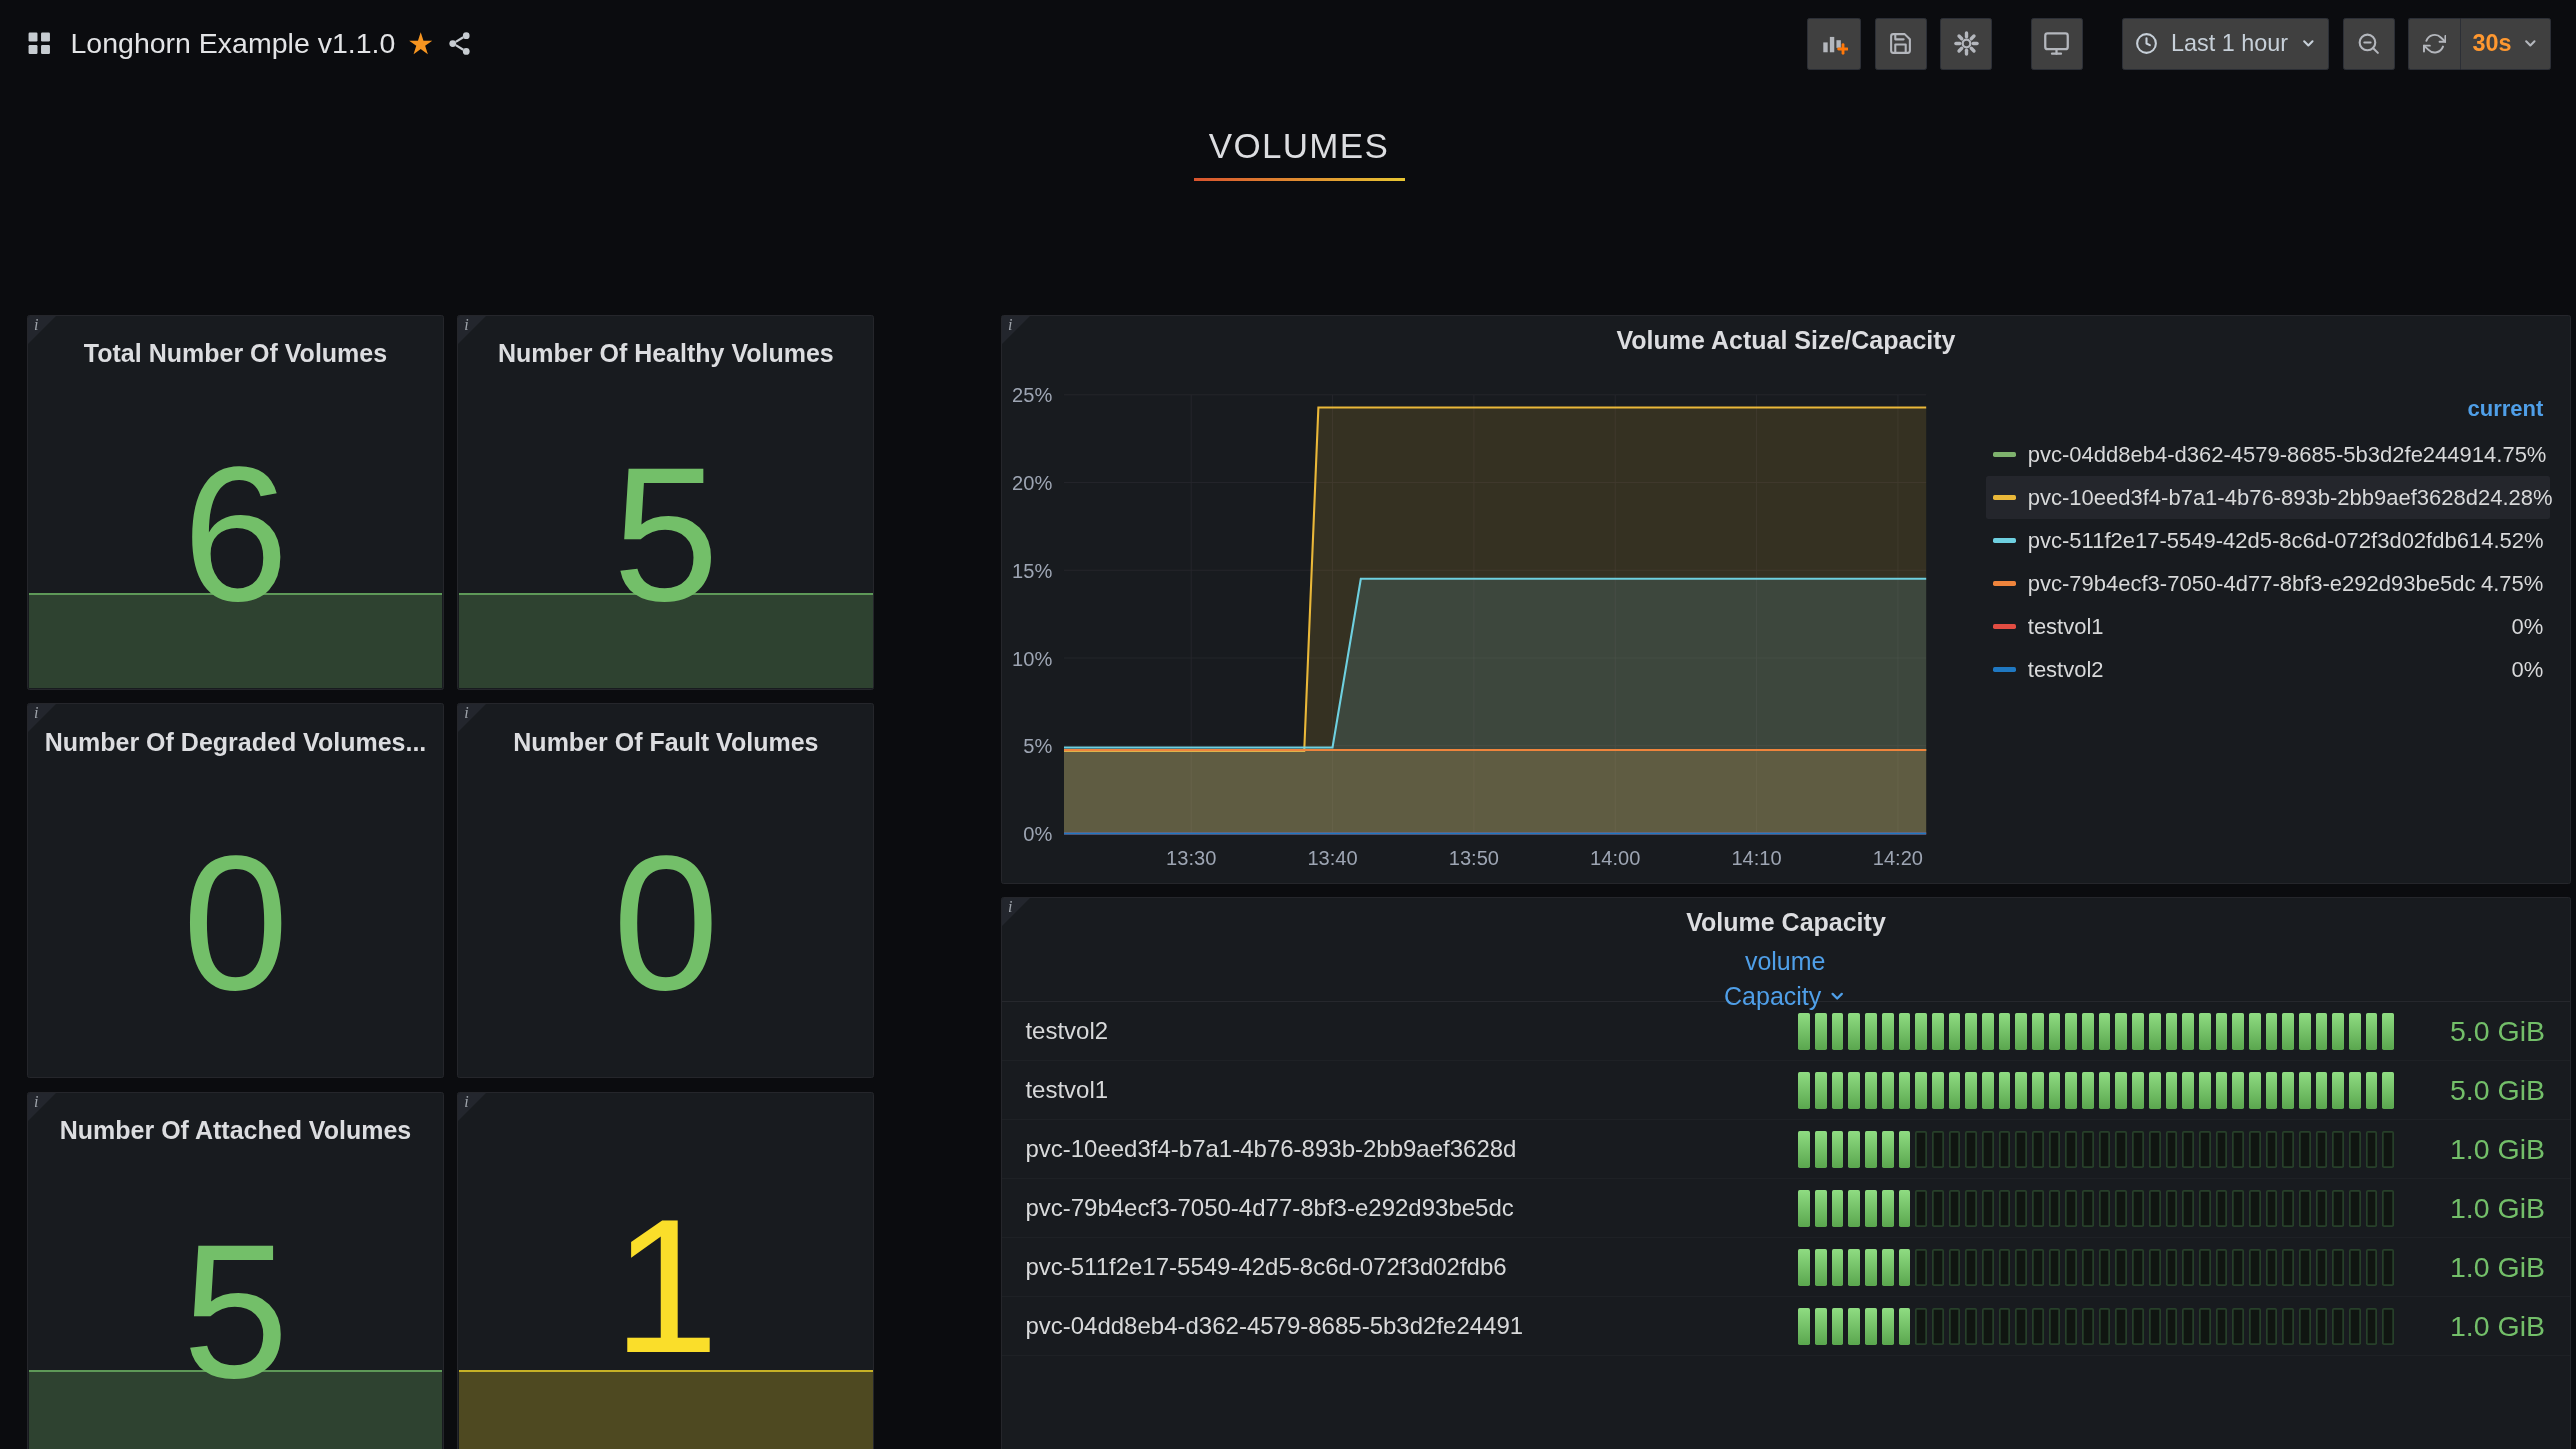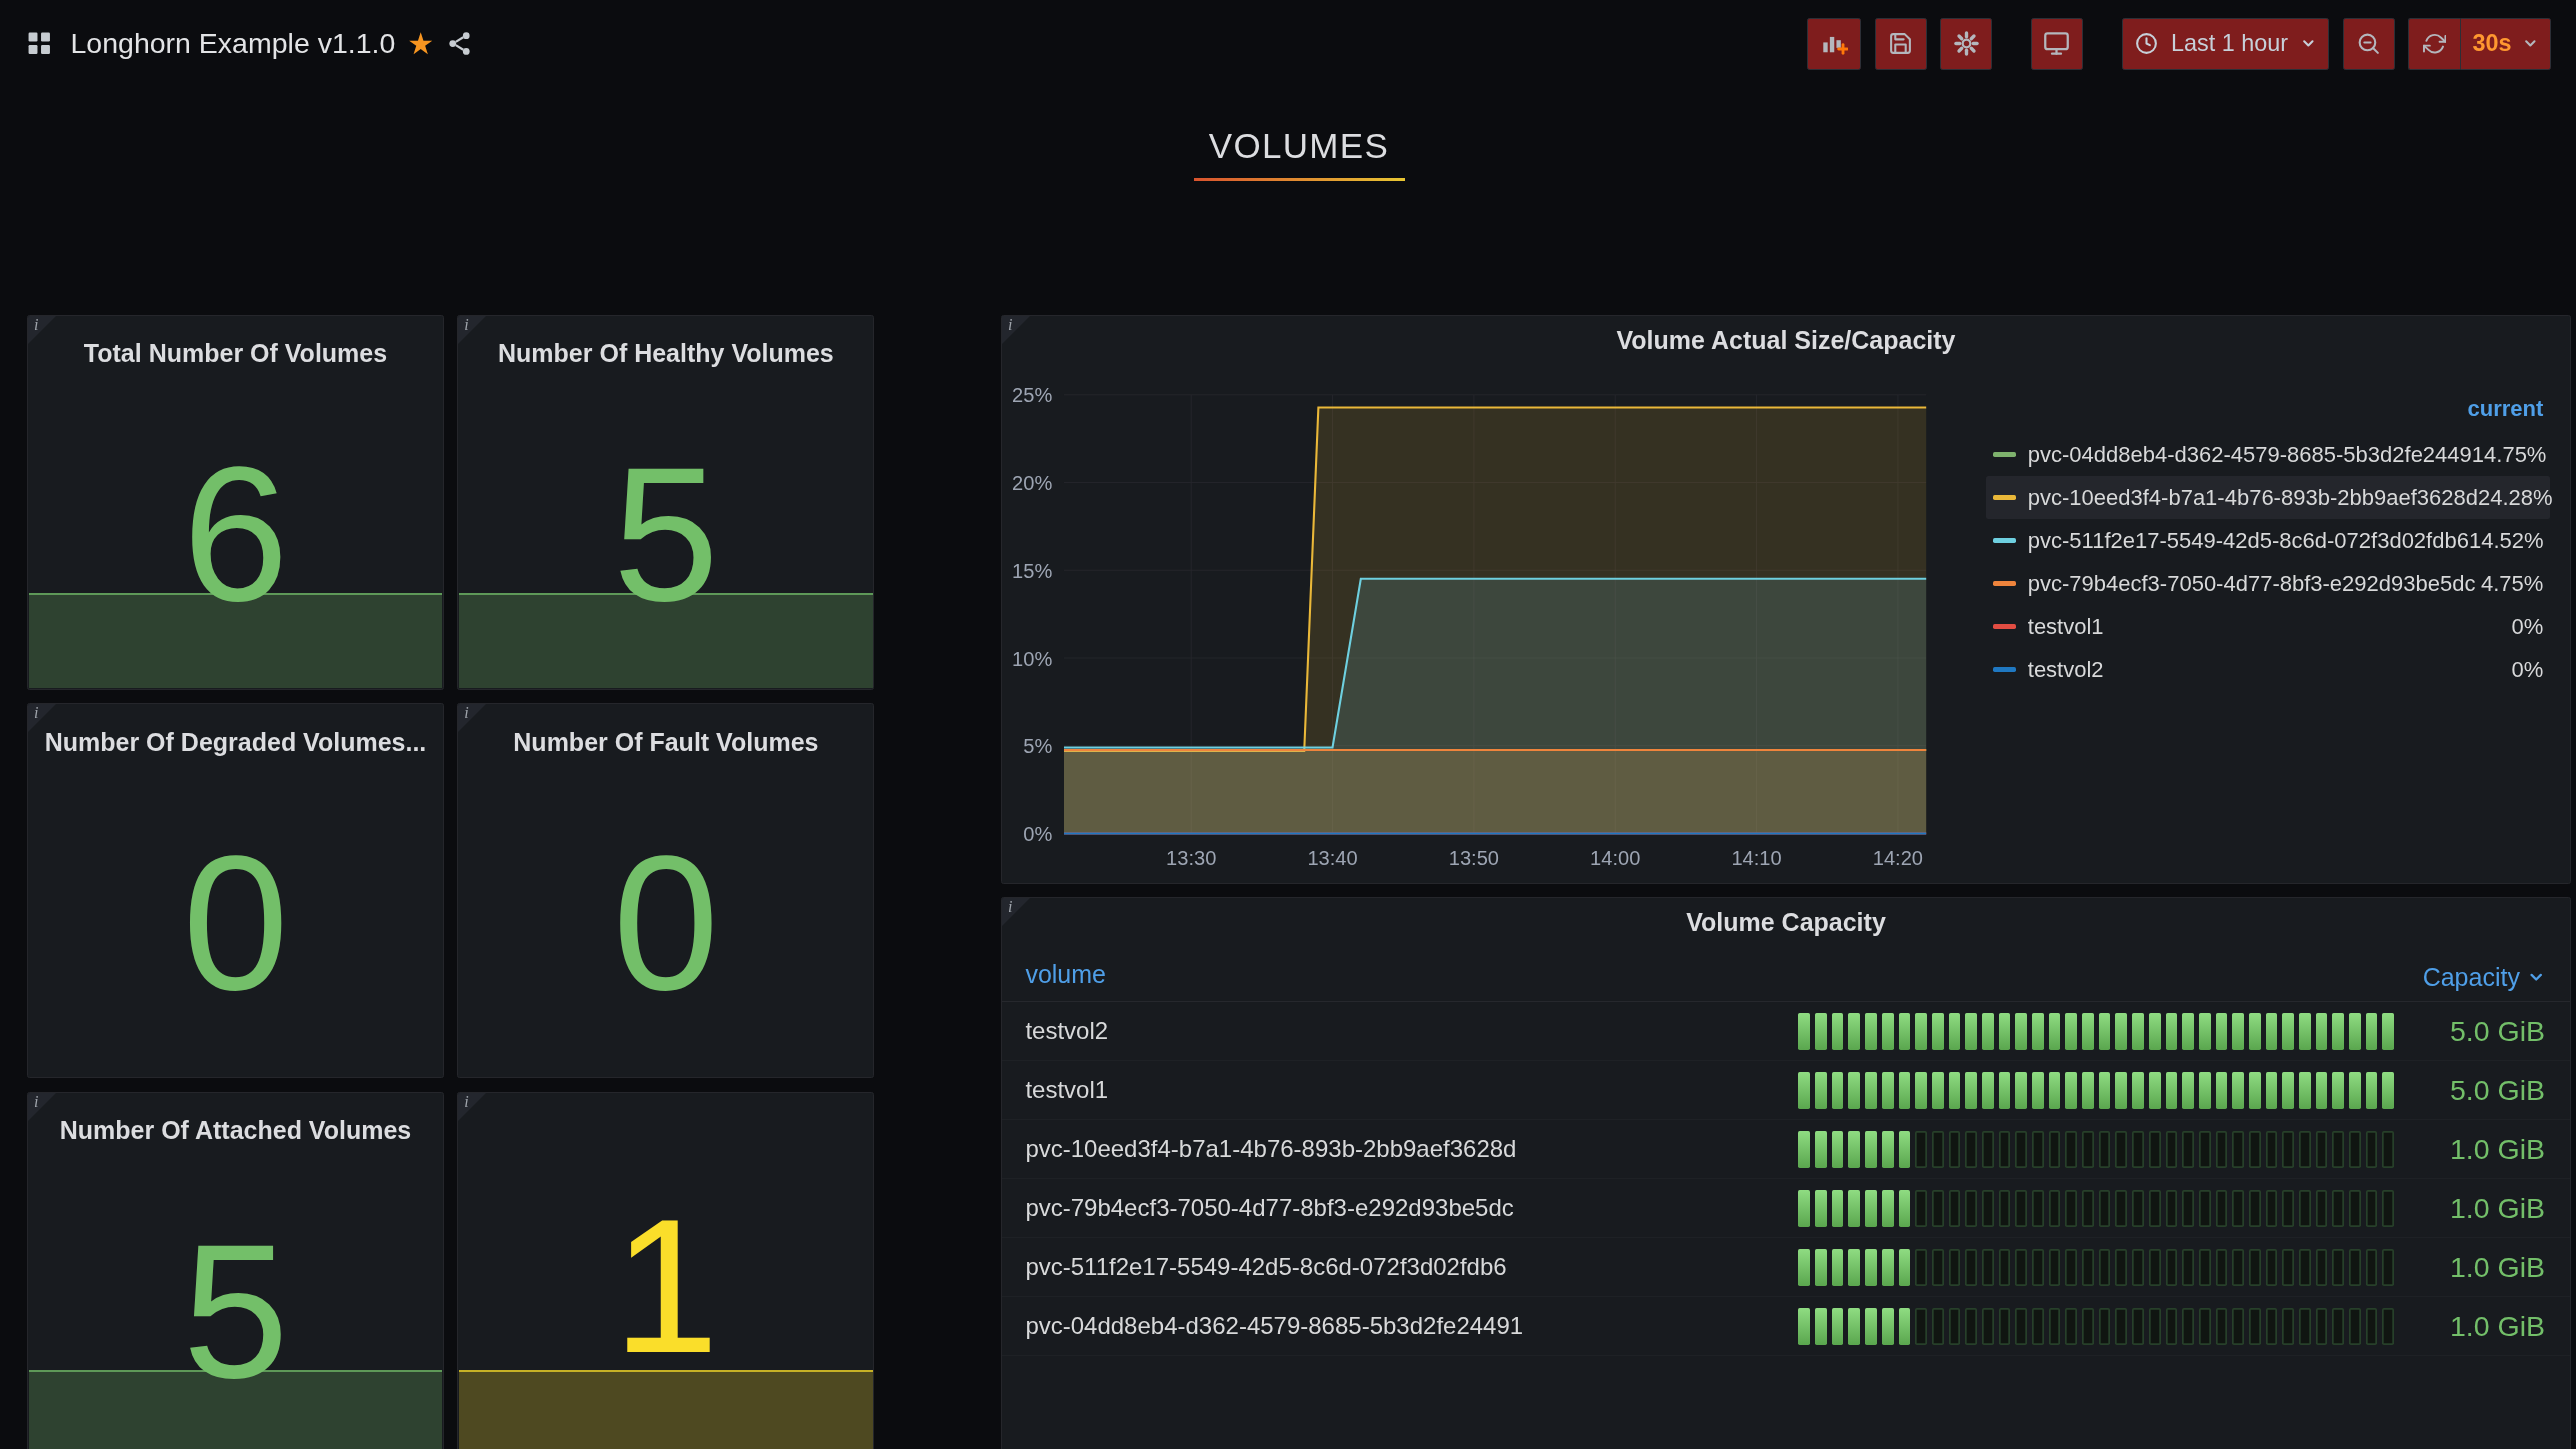--- a/index.html
+++ b/index.html
@@ -10,21 +10,21 @@
   
   .topbar { position:absolute; top:0; left:0; right:0; height:87px;
     display:flex; align-items:center; padding:0 25px; }
   .tb-left { display:flex; align-items:center; gap:12px; }
   .tb-icon { color:#c7ccd1; display:flex; align-items:center; }
   .db-title { font-size:28.5px; font-weight:500; color:#e3e4e6; margin-left:5px; cursor:pointer; }
   .star { color:#f79520; font-size:30px; line-height:1; cursor:pointer; }
   .tb-right { margin-left:auto; display:flex; align-items:center; gap:13.4px; }
   .tb-gap { width:11.7px; }
   .tb-btn { height:52px; min-width:52px; display:flex; align-items:center; justify-content:center;
-    background:#7f1d1d; border:0.8px solid #2c2f36; border-radius:2.5px; color:#b4b7bd;
+    background:#404040; border:0.8px solid #2c2f36; border-radius:2.5px; color:#b4b7bd;
     cursor:pointer; padding:0 11.7px; }
   .tb-time { gap:11.7px; font-size:23.4px; color:#c7d0d9; }
   .tb-split { display:flex; }
   .tb-split .tb-btn:first-child { border-radius:2.5px 0 0 2.5px; border-right:none; }
   .tb-split .tb-btn:last-child  { border-radius:0 2.5px 2.5px 0; gap:10px; }
   .interval { font-size:23.4px; font-weight:700; color:#ff9830; }
 
   
   .heading { position:absolute; top:126px; left:27px; right:5px; text-align:center; }
   .heading-text { font-size:35px; font-weight:500; letter-spacing:1.3px; color:#dcdde0; }
@@ -56,22 +56,22 @@
   .legend { position:absolute; left:984px; right:20px; top:80px; }
   .legend-header { text-align:right; font-size:22px; font-weight:600; height:37px; padding-right:6.7px; }
   .legend-row { display:flex; align-items:center; height:43px; font-size:22px; padding:0 6.7px; }
   .legend-row.hl { background:#24262c; border-radius:2.5px; }
   .legend-dash { width:23.4px; height:4.2px; border-radius:1.7px; margin-right:11.7px; flex:none; }
   .legend-name { color:#d8d9da; cursor:pointer; white-space:nowrap; }
   .legend-val { margin-left:auto; color:#d8d9da; }
 
   
   .table-panel { left:1001px; top:897px; right:5px; height:569px; overflow:hidden; }
-  .vt-header { display:flex; justify-content:space-between; height:55px;
-    padding:0 25px 0 23.4px; border-bottom:0.8px solid #26282d; font-size:25px; }
+  .vt-header { display:flex; align-items:center; justify-content:space-between; height:55px;
+    padding:0 25px 0 23.4px; border-bottom:0.8px solid #26282d; font-size:25px;flex-direction:column; }
   .vt-header .col { cursor:pointer; display:flex; align-items:center; gap:6.7px; }
   .vt-row { display:flex; align-items:center; height:59px; padding:0 25px 0 23.4px;
     border-bottom:0.8px solid #1e2125; }
   .vt-name { flex:0 0 773px; font-size:24px; color:#d8d9da; white-space:nowrap; overflow:hidden; }
   .vt-gauge { flex:0 0 598px; display:flex; gap:5px; }
   .vt-val { flex:1; text-align:right; font-size:28.5px; font-weight:500; }
   .seg { width:11.7px; height:37px; border-radius:1.7px; flex:none; }
   .seg.lit { background:linear-gradient(180deg,#8fdc82,#5aa64e); }
   .seg.unlit { background:#101511; box-shadow:inset 0 0 0 1.7px #27402a; }
 

